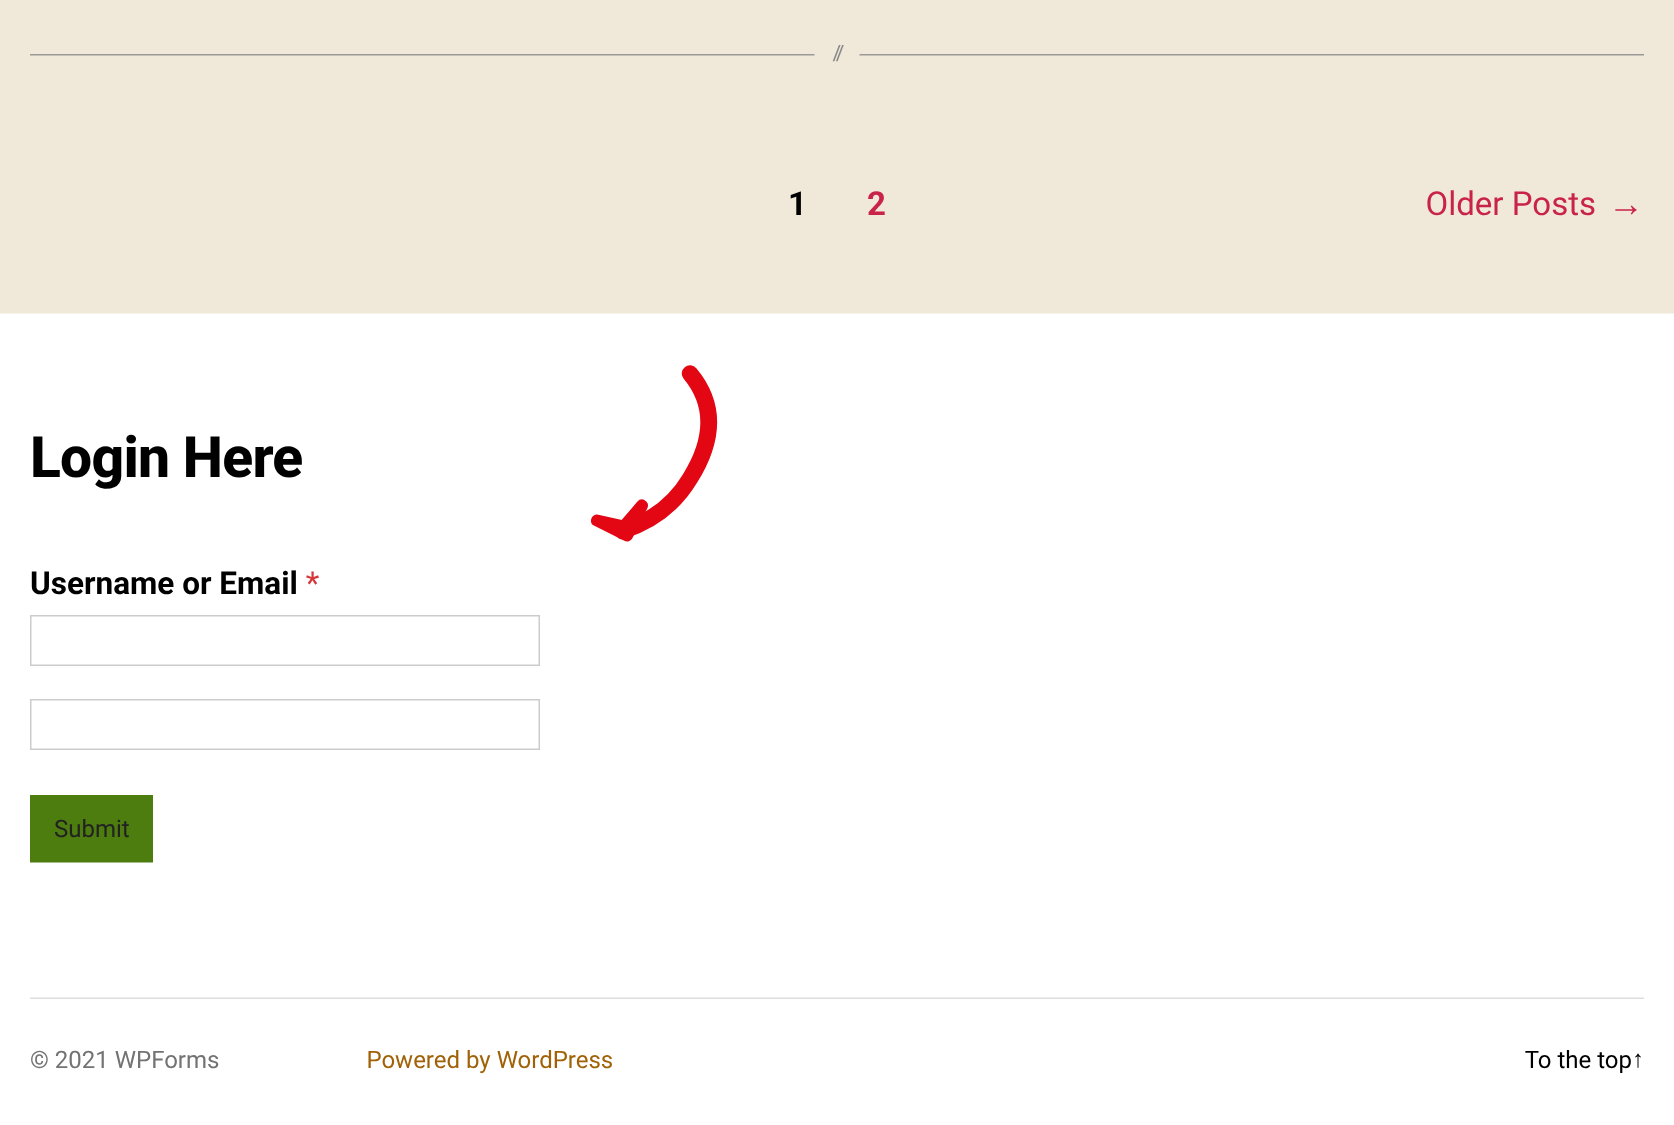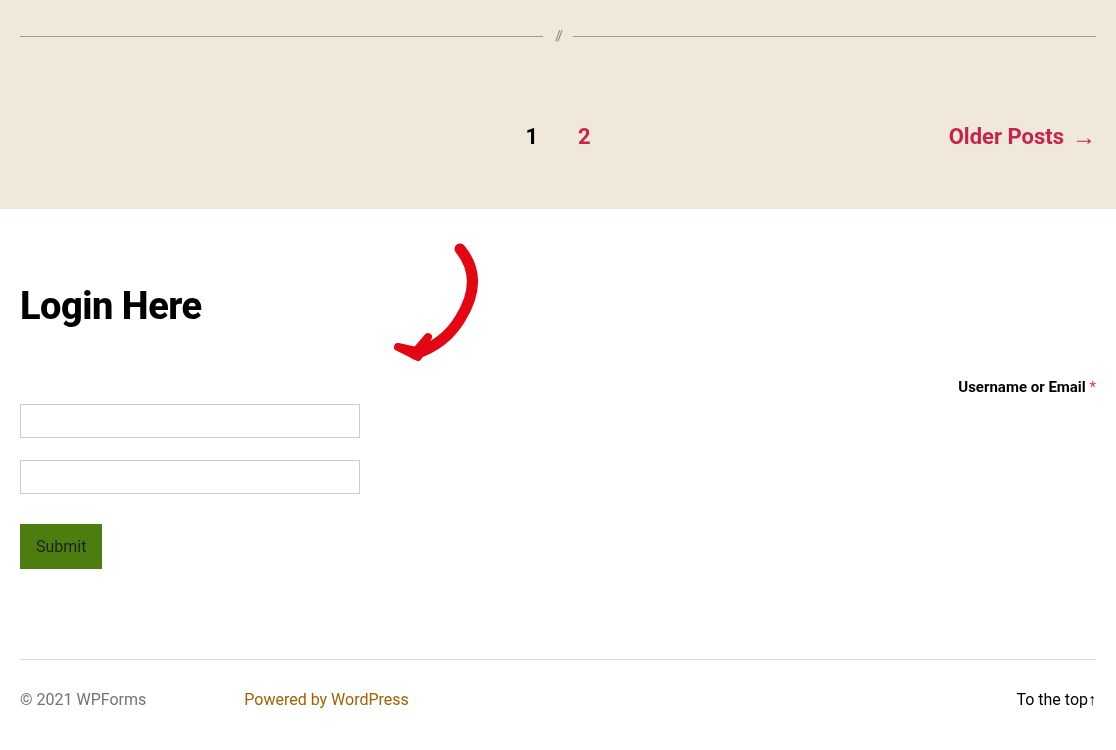--- a/index.html
+++ b/index.html
@@ -5,26 +5,26 @@
     * { margin: 0; padding: 0; box-sizing: border-box; }
     body { font-family: -apple-system, BlinkMacSystemFont, "Segoe UI", Roboto, Helvetica, Arial, sans-serif; width: 1116px; background: #fff; }
     .top-section { background: #f0e9d9; padding: 0 20px 60px 20px; }
     .divider-container { display: flex; align-items: center; padding-top: 28px; }
     .divider-line { flex: 1; height: 1px; background: #999; }
     .divider-slashes { color: #888; font-size: 14px; padding: 0 12px; letter-spacing: -2px; }
     .pagination-row { display: flex; align-items: center; justify-content: center; position: relative; margin-top: 80px; }
     .page-numbers { display: flex; gap: 40px; font-size: 22px; font-weight: 700; }
     .page-current { color: #000; }
     .page-link { color: #c9224b; cursor: pointer; }
-    .older-posts { position: absolute; right: 0; color: #c9224b; font-size: 22px; font-weight: 700; cursor: pointer; display: flex; align-items: center; gap: 8px; }
+    .older-posts { position: absolute; right: 0; color: #c9224b; font-size: 22px; font-weight: 400; cursor: pointer; display: flex; align-items: center; gap: 8px; }
     .arrow-right { font-size: 24px; }
     .main-content { padding: 75px 20px 90px 20px; position: relative; }
     .login-heading { font-size: 38px; font-weight: 800; color: #000; margin-bottom: 50px; letter-spacing: -0.5px; }
     .form-field { margin-bottom: 22px; }
-    .field-label { font-size: 15px; font-weight: 700; color: #000; margin-bottom: 8px; display: block; text-align: right; }
+    .field-label { font-size: 21px; font-weight: 700; color: #000; margin-bottom: 8px; display: block; }
     .required-asterisk { color: #d63638; font-weight: 400; }
     .text-input { width: 340px; height: 34px; border: 1px solid #ccc; background: #fff; padding: 6px 10px; font-size: 14px; display: block; }
     .submit-button { background: #4d7c0f; border: none; padding: 13px 16px; font-size: 16px; color: #222; cursor: pointer; font-family: inherit; margin-top: 8px; }
     .red-arrow { position: absolute; top: 30px; left: 390px; pointer-events: none; }
     .footer-divider { height: 1px; background: #ddd; margin: 0 20px; }
     .footer-row { display: flex; align-items: center; padding: 30px 20px 12px 20px; font-size: 16px; }
     .copyright { font-weight: 400; color: #737373; }
     .powered-by { color: #a16207; margin-left: 98px; }
     .to-top { margin-left: auto; color: #000; cursor: pointer; display: flex; align-items: center; gap: 0; }
   </style>

